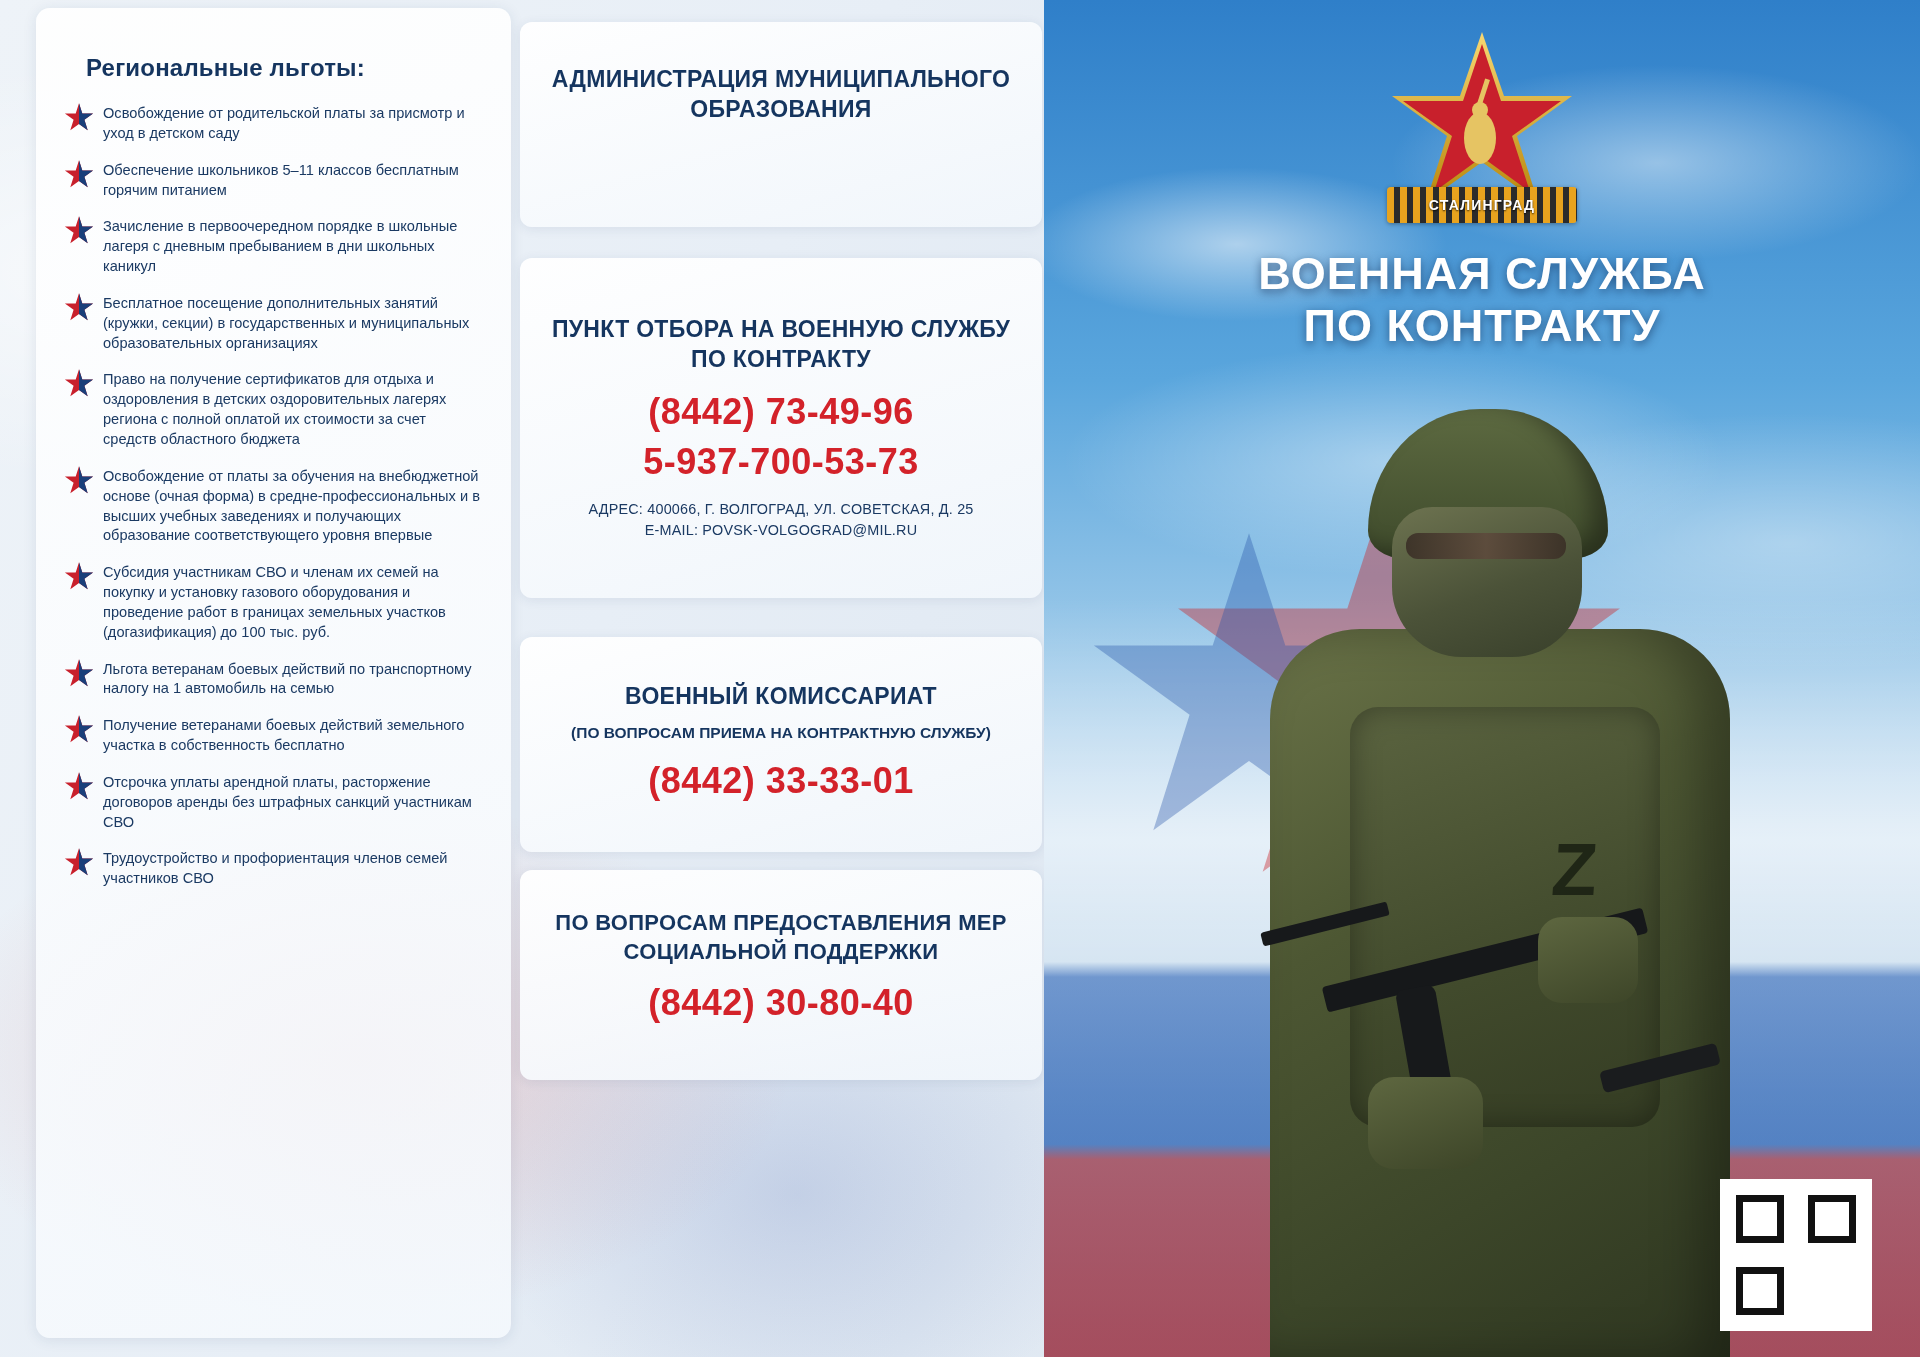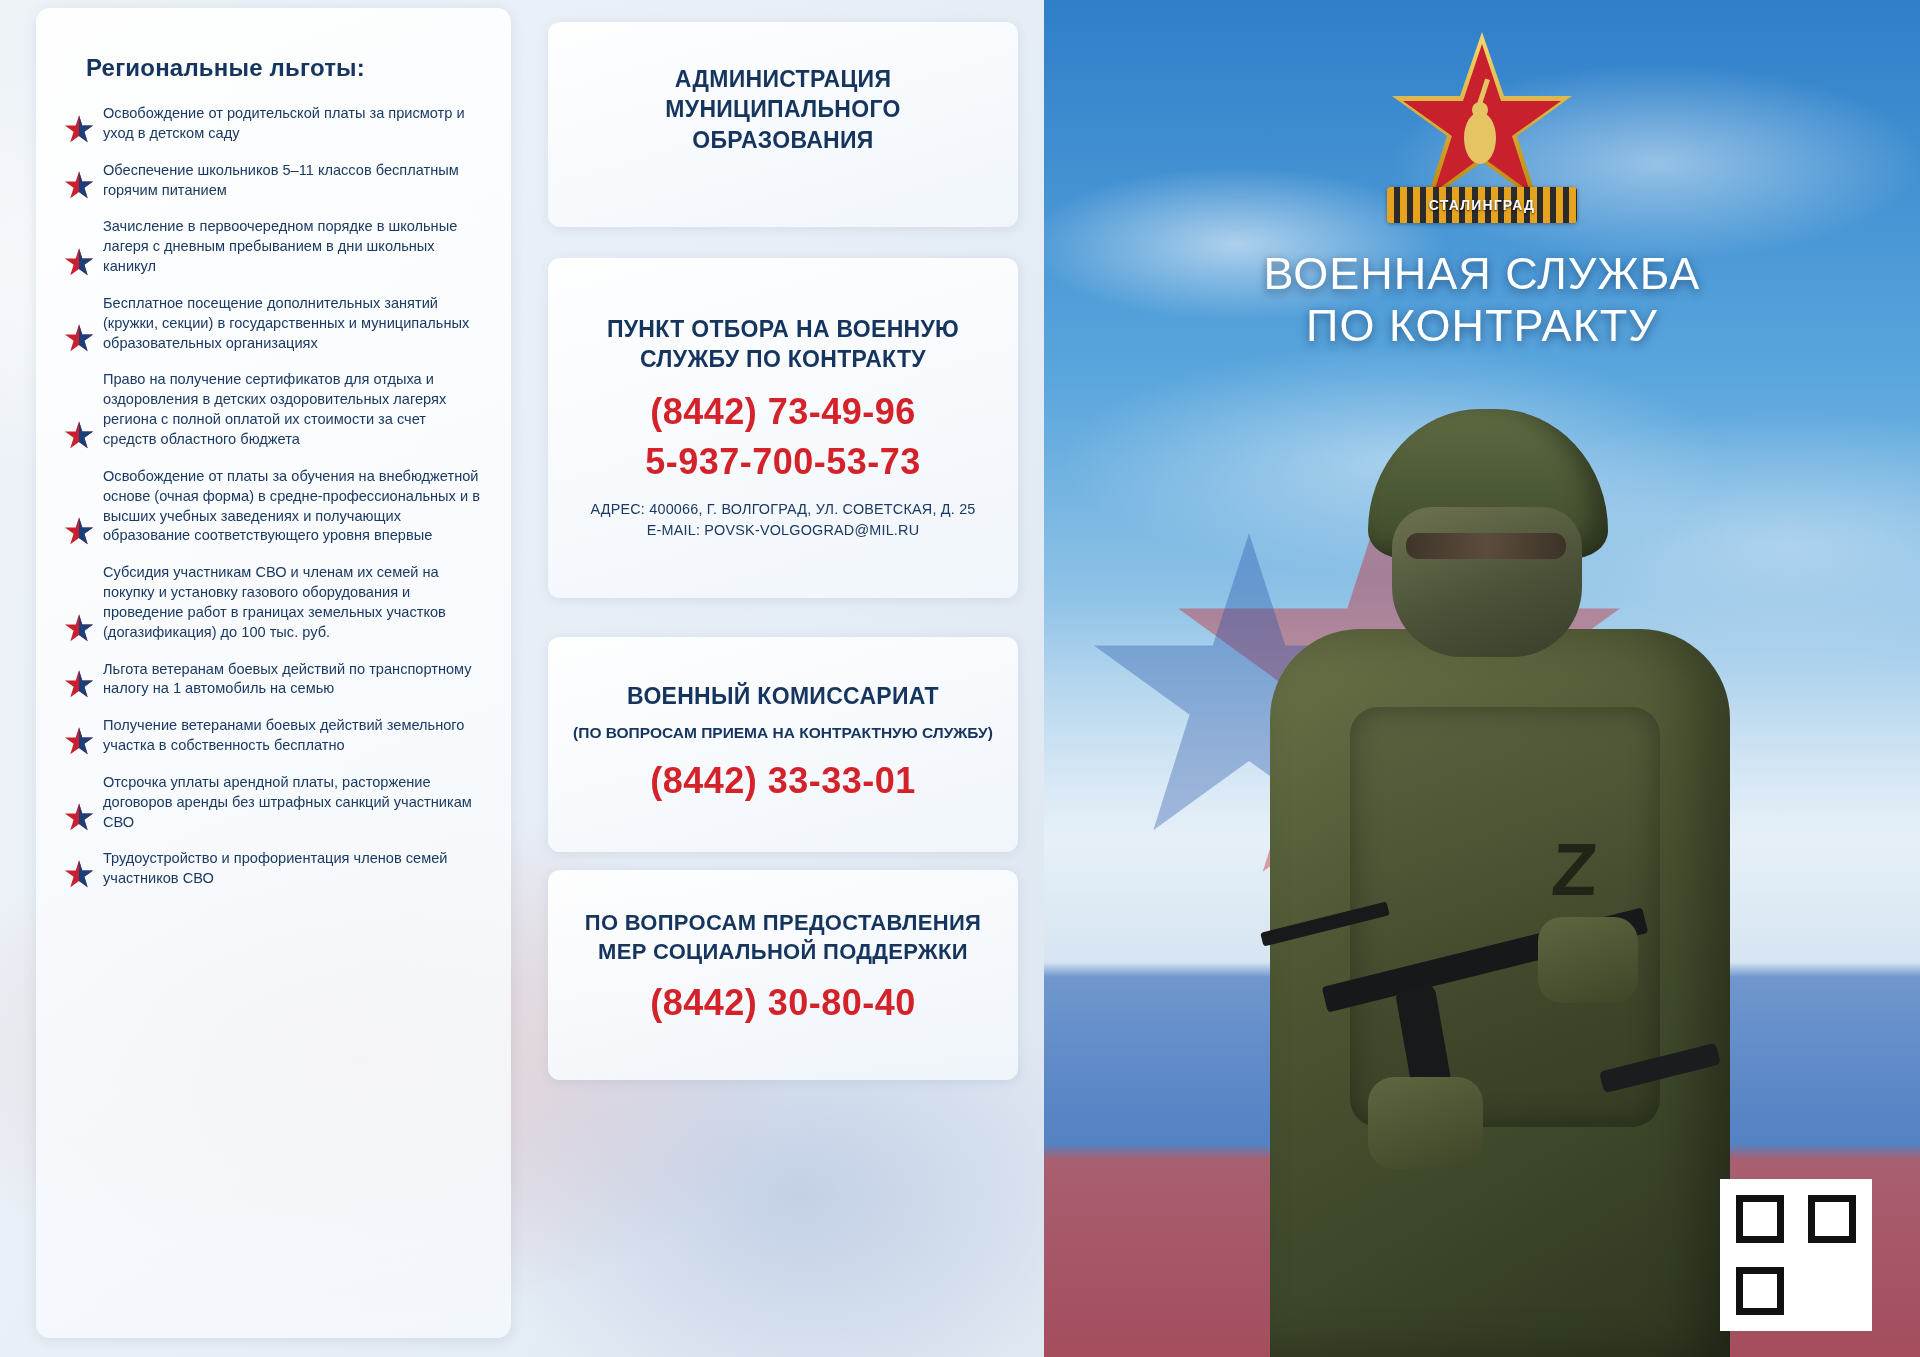--- a/index.html
+++ b/index.html
@@ -48,41 +48,41 @@
   }
   .benefits-title {
     font-size: 24px;
     font-weight: bold;
     color: #15355f;
     margin: 0 0 22px 22px;
     letter-spacing: 0.2px;
   }
   .benefit {
     display: flex;
-    align-items: flex-end;
+    align-items: flex-start;
     margin-bottom: 17px;
   }
   .star-icon {
     flex: 0 0 auto;
     width: 30px;
     height: 30px;
     margin-right: 9px;
     margin-top: -2px;
   }
   .benefit-text {
     font-size: 14.6px;
     line-height: 1.36;
     color: #1b3a63;
   }
 
   
   .mid-card {
     position: absolute;
-    left: 548px;
-    width: 470px;
+    left: 520px;
+    width: 522px;
     background: linear-gradient(165deg, rgba(255,255,255,0.95), rgba(242,247,252,0.88));
     border-radius: 12px;
     box-shadow: 0 2px 12px rgba(30,60,100,0.09);
     box-sizing: border-box;
     text-align: center;
   }
   #card-admin { top: 22px; height: 205px; padding: 42px 24px 0; }
   #card-recruit { top: 258px; height: 340px; padding: 56px 12px 0; }
   #card-commissariat { top: 637px; height: 215px; padding: 44px 22px 0; }
   #card-support { top: 870px; height: 210px; padding: 38px 22px 0; }
@@ -200,21 +200,21 @@
     text-shadow: 0 1px 2px rgba(0,0,0,0.85);
   }
 
   .hero-title {
     position: absolute;
     left: 0; right: 0;
     top: 248px;
     text-align: center;
     color: #ffffff;
     font-size: 45px;
-    font-weight: normal;
+    font-weight: bold;
     line-height: 1.16;
     letter-spacing: 1px;
     text-shadow: 0 3px 10px rgba(10,30,70,0.55);
   }
 
   
   .soldier {
     position: absolute;
     right: 20px;
     bottom: 0;

